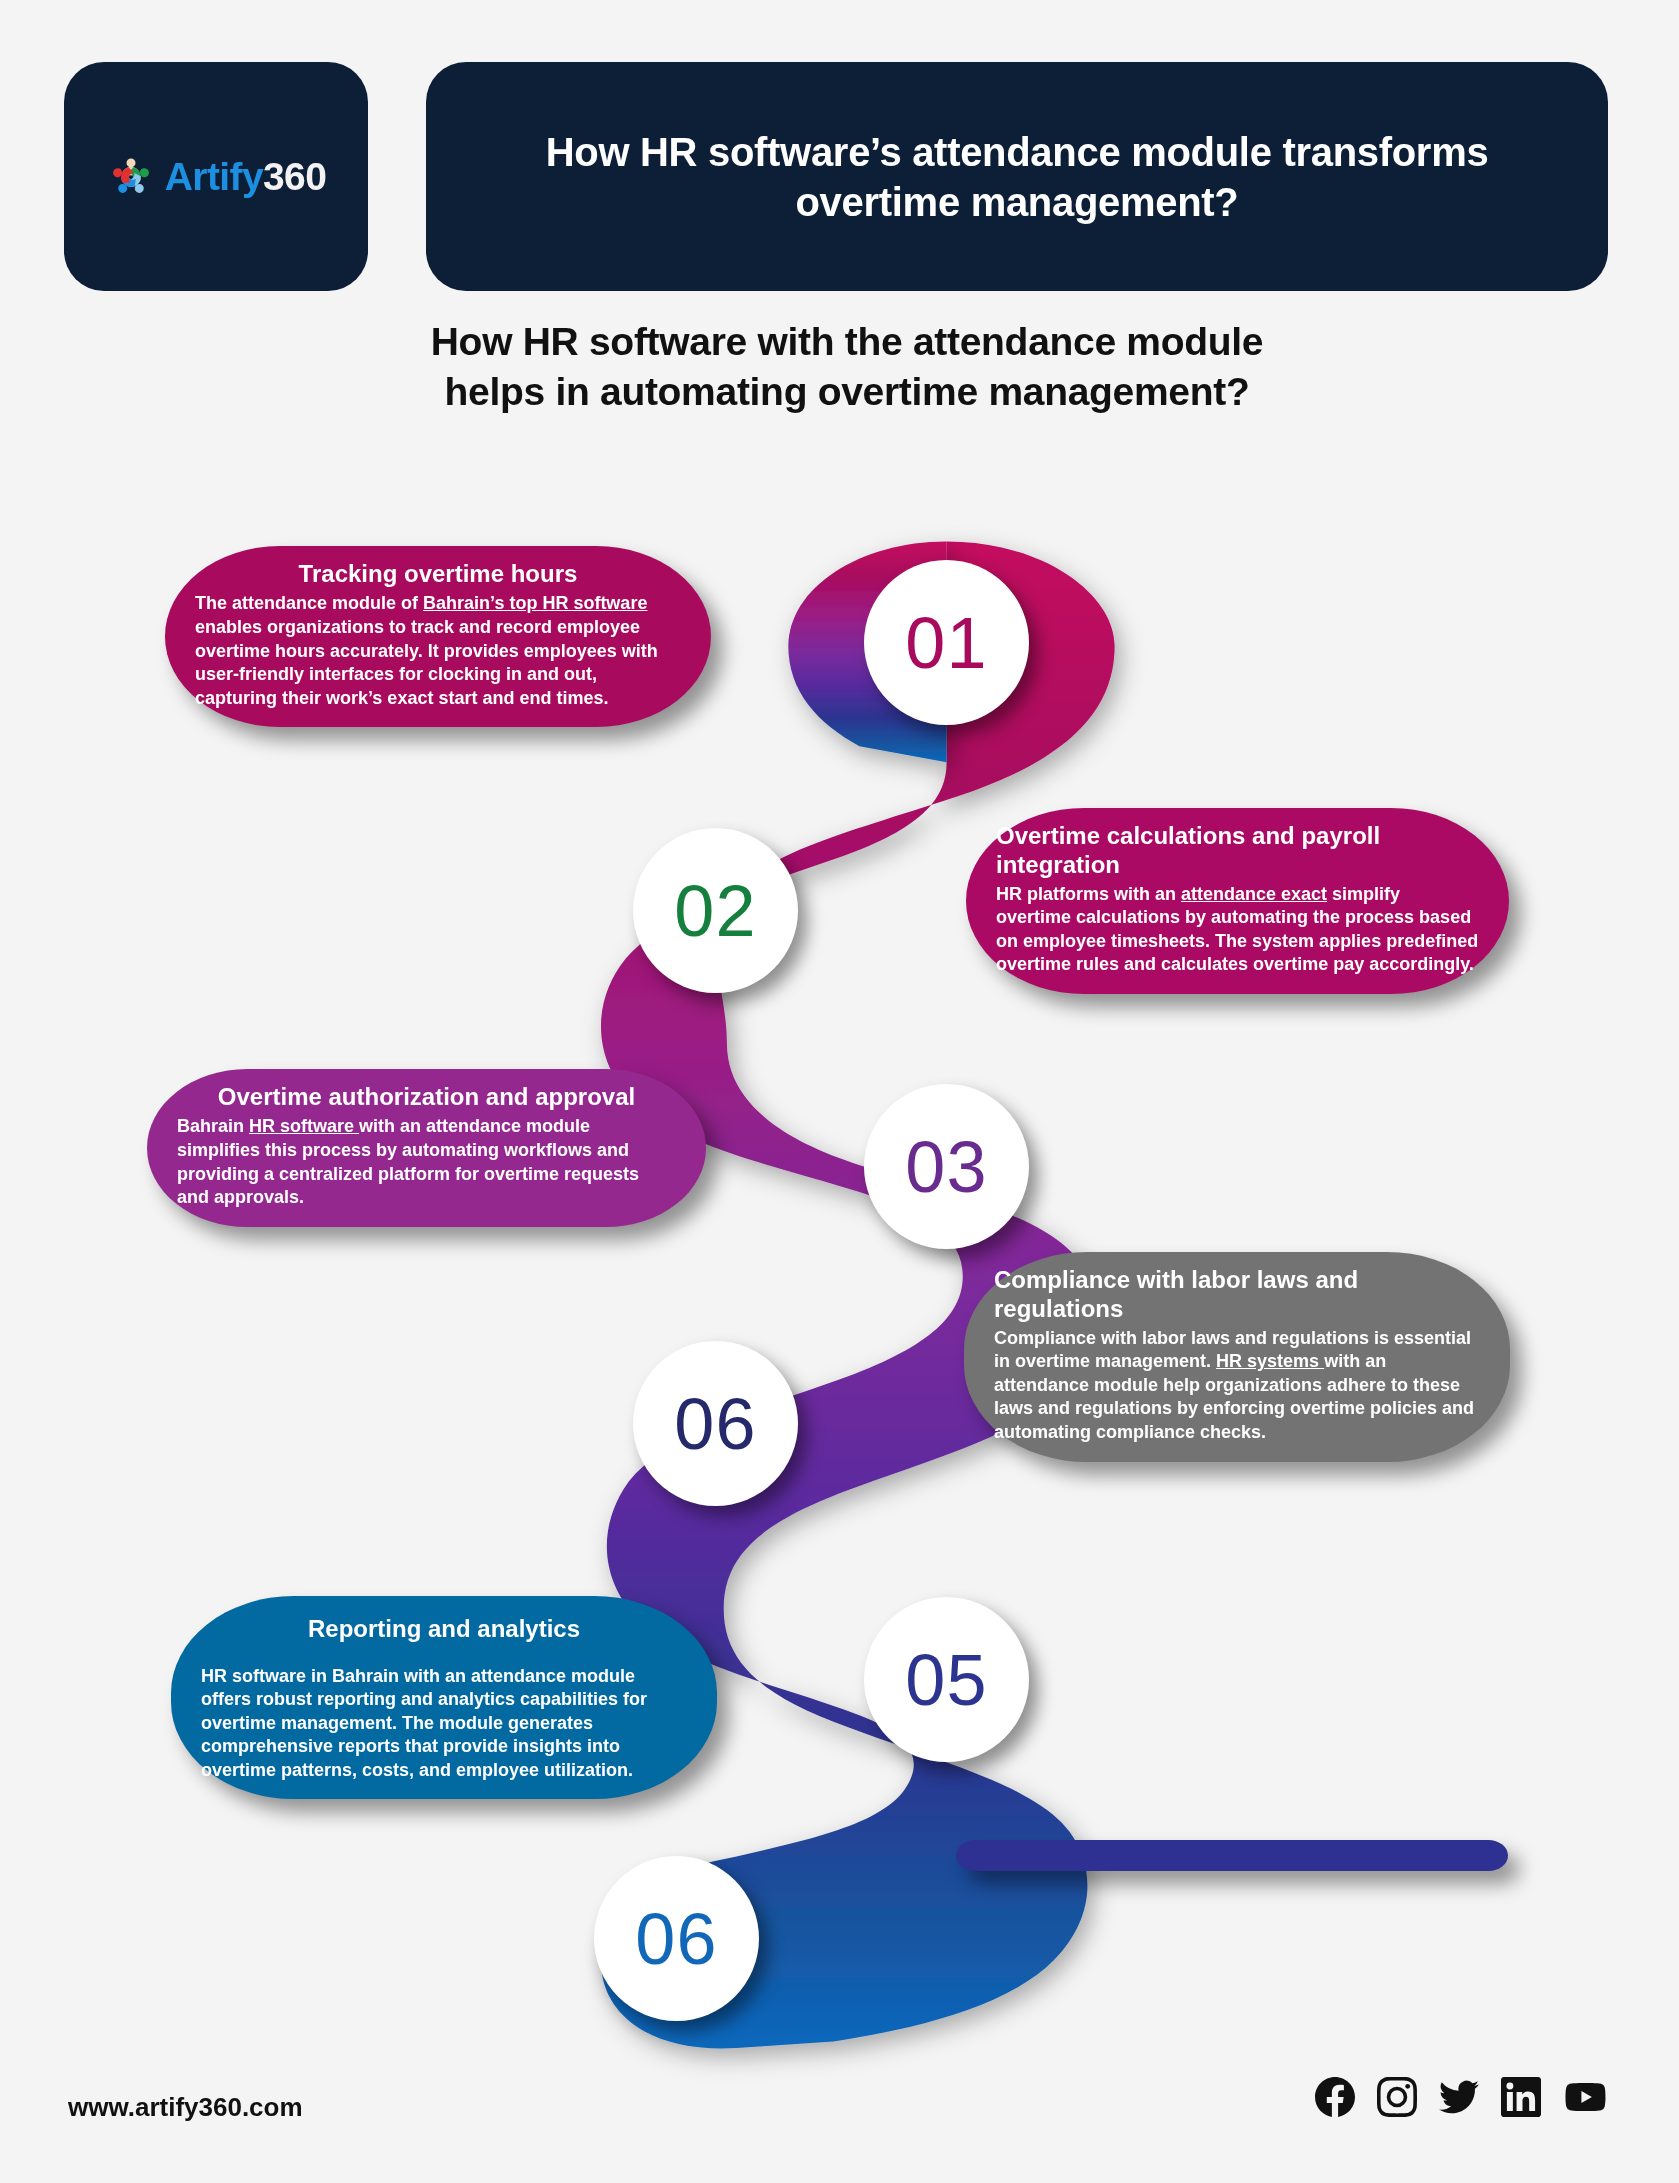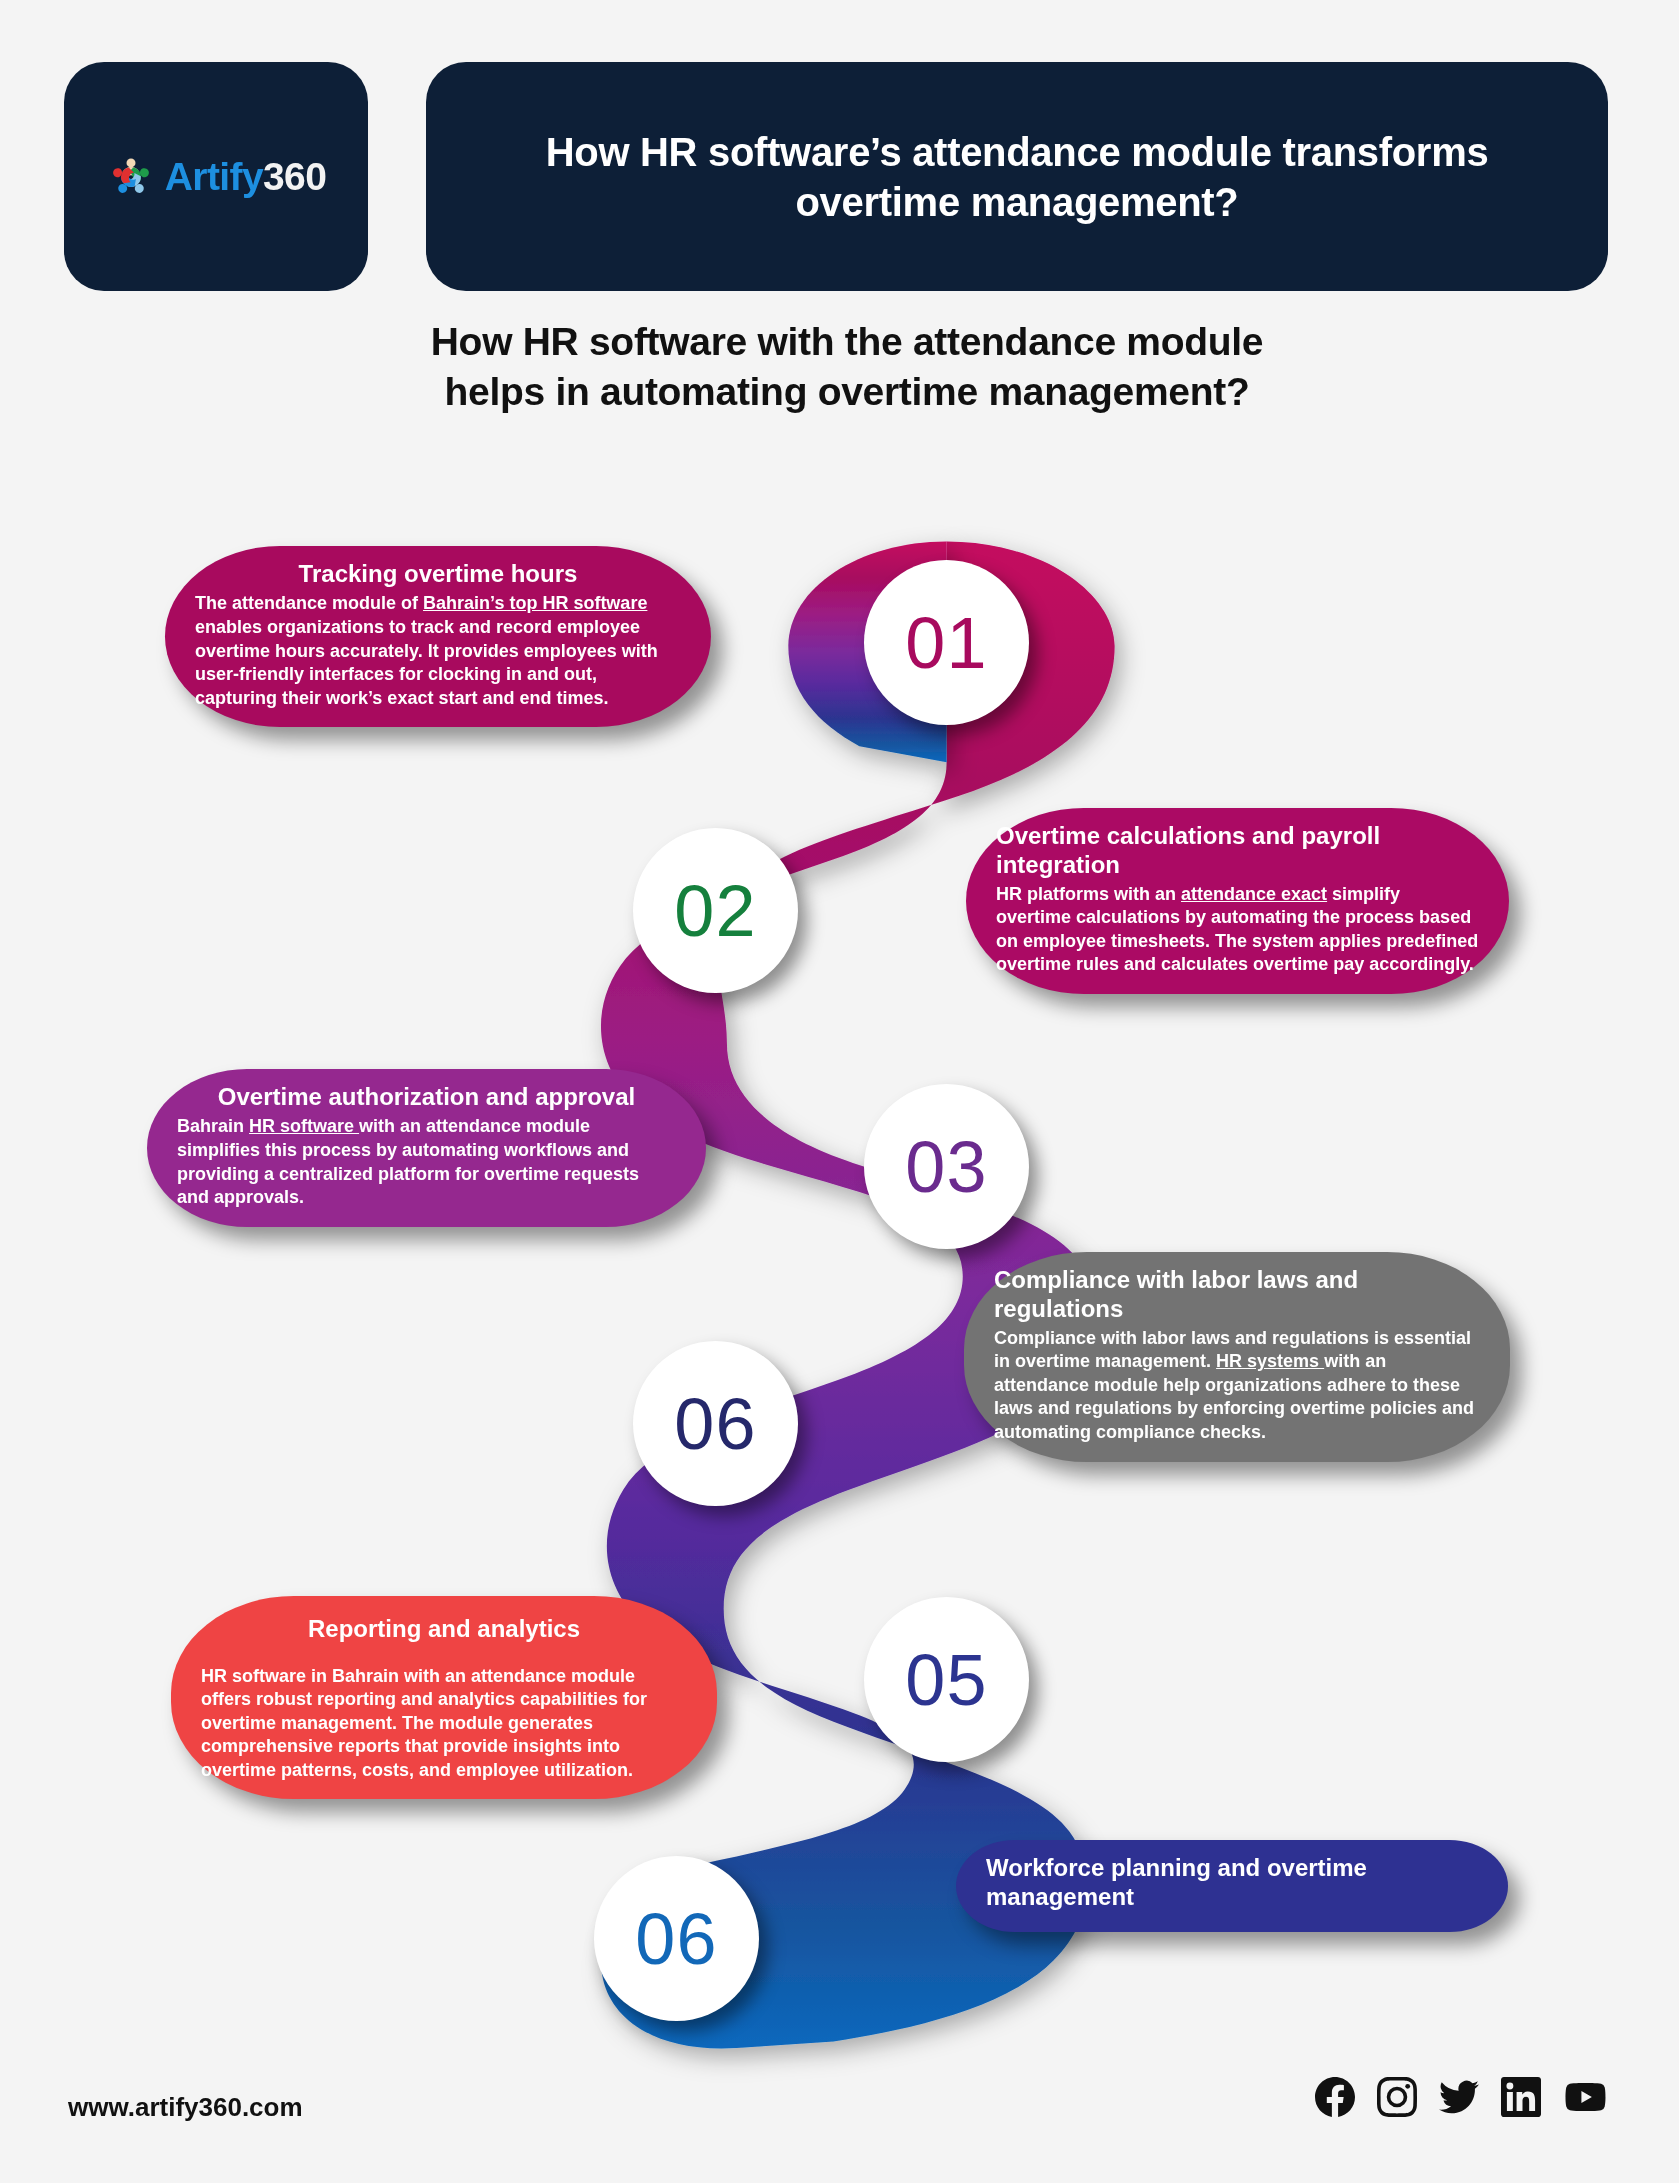--- a/index.html
+++ b/index.html
@@ -208,27 +208,26 @@
 <div class="card" style="left: 147px; top: 1069px; width: 559px; background: rgb(149, 40, 143);">
   <h3>Overtime authorization and approval</h3>
   <p><span>Bahrain </span><u>HR software </u><span>with an attendance module simplifies this process by automating workflows and providing a centralized platform for overtime requests and approvals.</span></p>
 </div>
 
 <div class="card" style="left: 964px; top: 1252px; width: 546px; background: #737373;">
   <h3>Compliance with labor laws and regulations</h3>
   <p><span>Compliance with labor laws and regulations is essential in overtime management. </span><u>HR systems </u><span>with an attendance module help organizations adhere to these laws and regulations by enforcing overtime policies and automating compliance checks.</span></p>
 </div>
 
-<div class="card" style="left: 171px; top: 1596px; width: 546px; padding-top: 19.4px; background: #ef4444;">
+<div class="card" style="left: 171px; top: 1596px; width: 546px; padding-top: 19.4px; background: #0369a1;">
   <h3>Reporting and analytics</h3>
   <p style="margin-top:17px;"><span>HR software in Bahrain with an attendance module offers robust reporting and analytics capabilities for overtime management. The module generates comprehensive reports that provide insights into overtime patterns, costs, and employee utilization.</span></p>
 </div>
 
 <div class="card" style="left: 956px; top: 1840px; width: 552px; background: rgb(46, 49, 146);">
-  <h3>Workforce planning and overtime management</h3>
 </div>
 
 <div class="footer-url">www.artify360.com</div>
 
 <div class="socials">
   <span>
     <svg width="40" height="40" viewBox="0 0 24 24" fill="#111111">
         <path d="M24 12.07C24 5.4 18.63 0 12 0S0 5.4 0 12.07C0 18.1 4.39 23.09 10.12 24v-8.44H7.08v-3.49h3.04V9.41c0-3.02 1.79-4.69 4.53-4.69 1.31 0 2.68.24 2.68.24v2.96h-1.51c-1.49 0-1.96.93-1.96 1.89v2.26h3.33l-.53 3.49h-2.8V24C19.61 23.09 24 18.1 24 12.07z"></path>
       </svg>
   </span>

